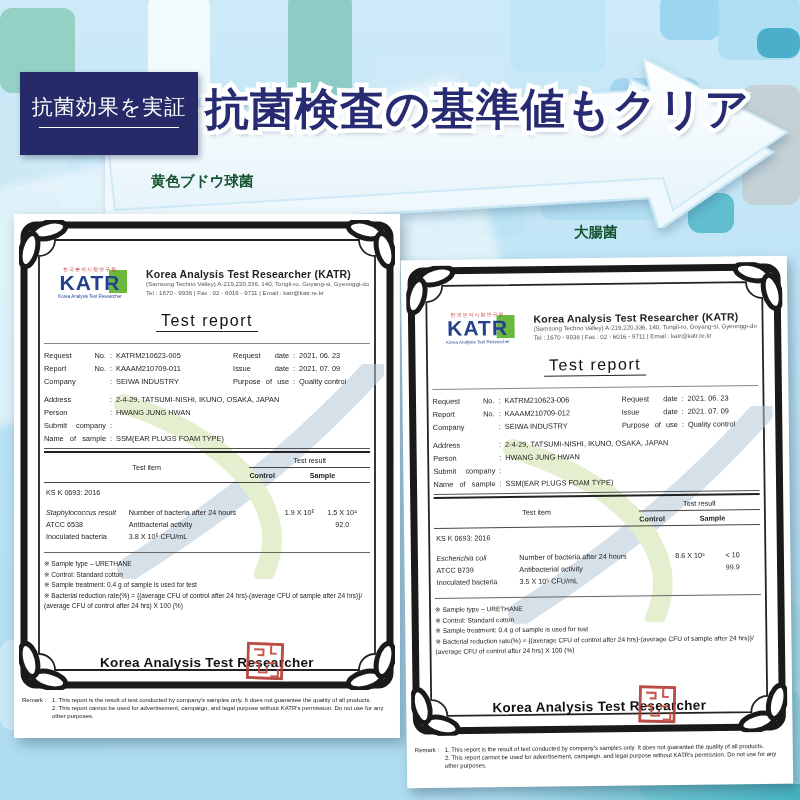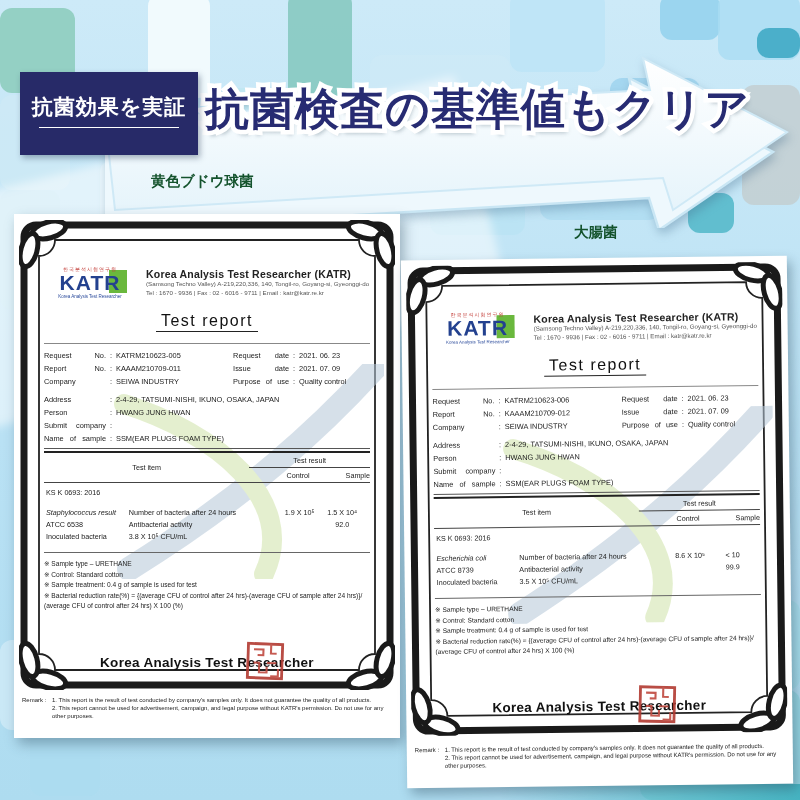--- a/index.html
+++ b/index.html
@@ -14,21 +14,21 @@
                filter:drop-shadow(2px 5px 5px rgba(70,110,140,.35)); }
   .banner-wrap { position:absolute; left:205px; top:80px; width:580px; height:70px; z-index:3; }
   .banner-wrap span { position:absolute; left:0; top:0; white-space:nowrap;
         font-size:44px; font-weight:800; letter-spacing:1px; }
   .banner-stroke { -webkit-text-stroke:9px #ffffff; color:#fff;
         text-shadow:3px 5px 4px rgba(80,105,120,.45); }
   .banner-fill { color:#272b72; }
   .badge { position:absolute; left:20px; top:72px; width:178px; height:83px; background:#272a68;
            z-index:4; display:flex; flex-direction:column; align-items:center; justify-content:center;
            box-shadow:2px 3px 6px rgba(40,60,90,.4); }
-  .badge .b1 { color:#fff; font-size:21px; font-weight:700; letter-spacing:1px; }
+  .badge .b1 { color:#fff; font-size:21px; font-weight:400; letter-spacing:1px; }
   .badge .sep { width:140px; border-top:1.5px solid #fff; margin:6px 0; }
   .badge .b2 { color:#fff; font-size:20px; font-weight:700; letter-spacing:2px; }
   .microbe-label { position:absolute; z-index:5; font-size:14.5px; font-weight:700; color:#14532d; }
   .label-left  { left:151px; top:172px; }
   .label-right { left:574px; top:223px; }
 
   
   .cert { position:absolute; width:386px; background:#ffffff; z-index:5;
           box-shadow:4px 6px 12px rgba(45,75,95,.4); }
   .cert-left  { left:14px;  top:214px; height:524px; }
@@ -61,21 +61,21 @@
   .fval { white-space:nowrap; }
   .gap-top { margin-top:5px; }
   .fields-end { border-bottom:1px solid #555; margin-top:3px; }
   .rule-heavy { border-top:2px solid #222; margin-top:2px; }
   .ttable { font-size:7.2px; color:#222; }
   .thead { display:flex; }
   .th-item { width:63%; text-align:center; display:flex; align-items:center; justify-content:center; }
   .th-result { width:37%; }
   .tr-top { text-align:center; border-bottom:1px solid #444; padding:3px 0 2px; }
   .tr-sub { display:flex; }
-  .tr-sub span { width:50%; text-align:right; padding:3px 0 2px; }
+  .tr-sub span { width:50%; text-align:left; padding:3px 0 2px;font-weight:bold; }
   .tline { border-top:1px solid #444; }
   .tstd { padding:5px 2px 10px; }
   .trow { display:flex; line-height:12px; }
   .c1 { width:26%; padding-left:2px; }
   .c2 { width:41%; }
   .c3 { width:16%; text-align:right; }
   .c4 { width:17%; text-align:center; }
   .ital { font-style:italic; }
   .tbot { border-top:1px solid #666; margin-top:9px; }
   .notes { margin-top:6px; font-size:6.6px; line-height:1.6; color:#222; }

